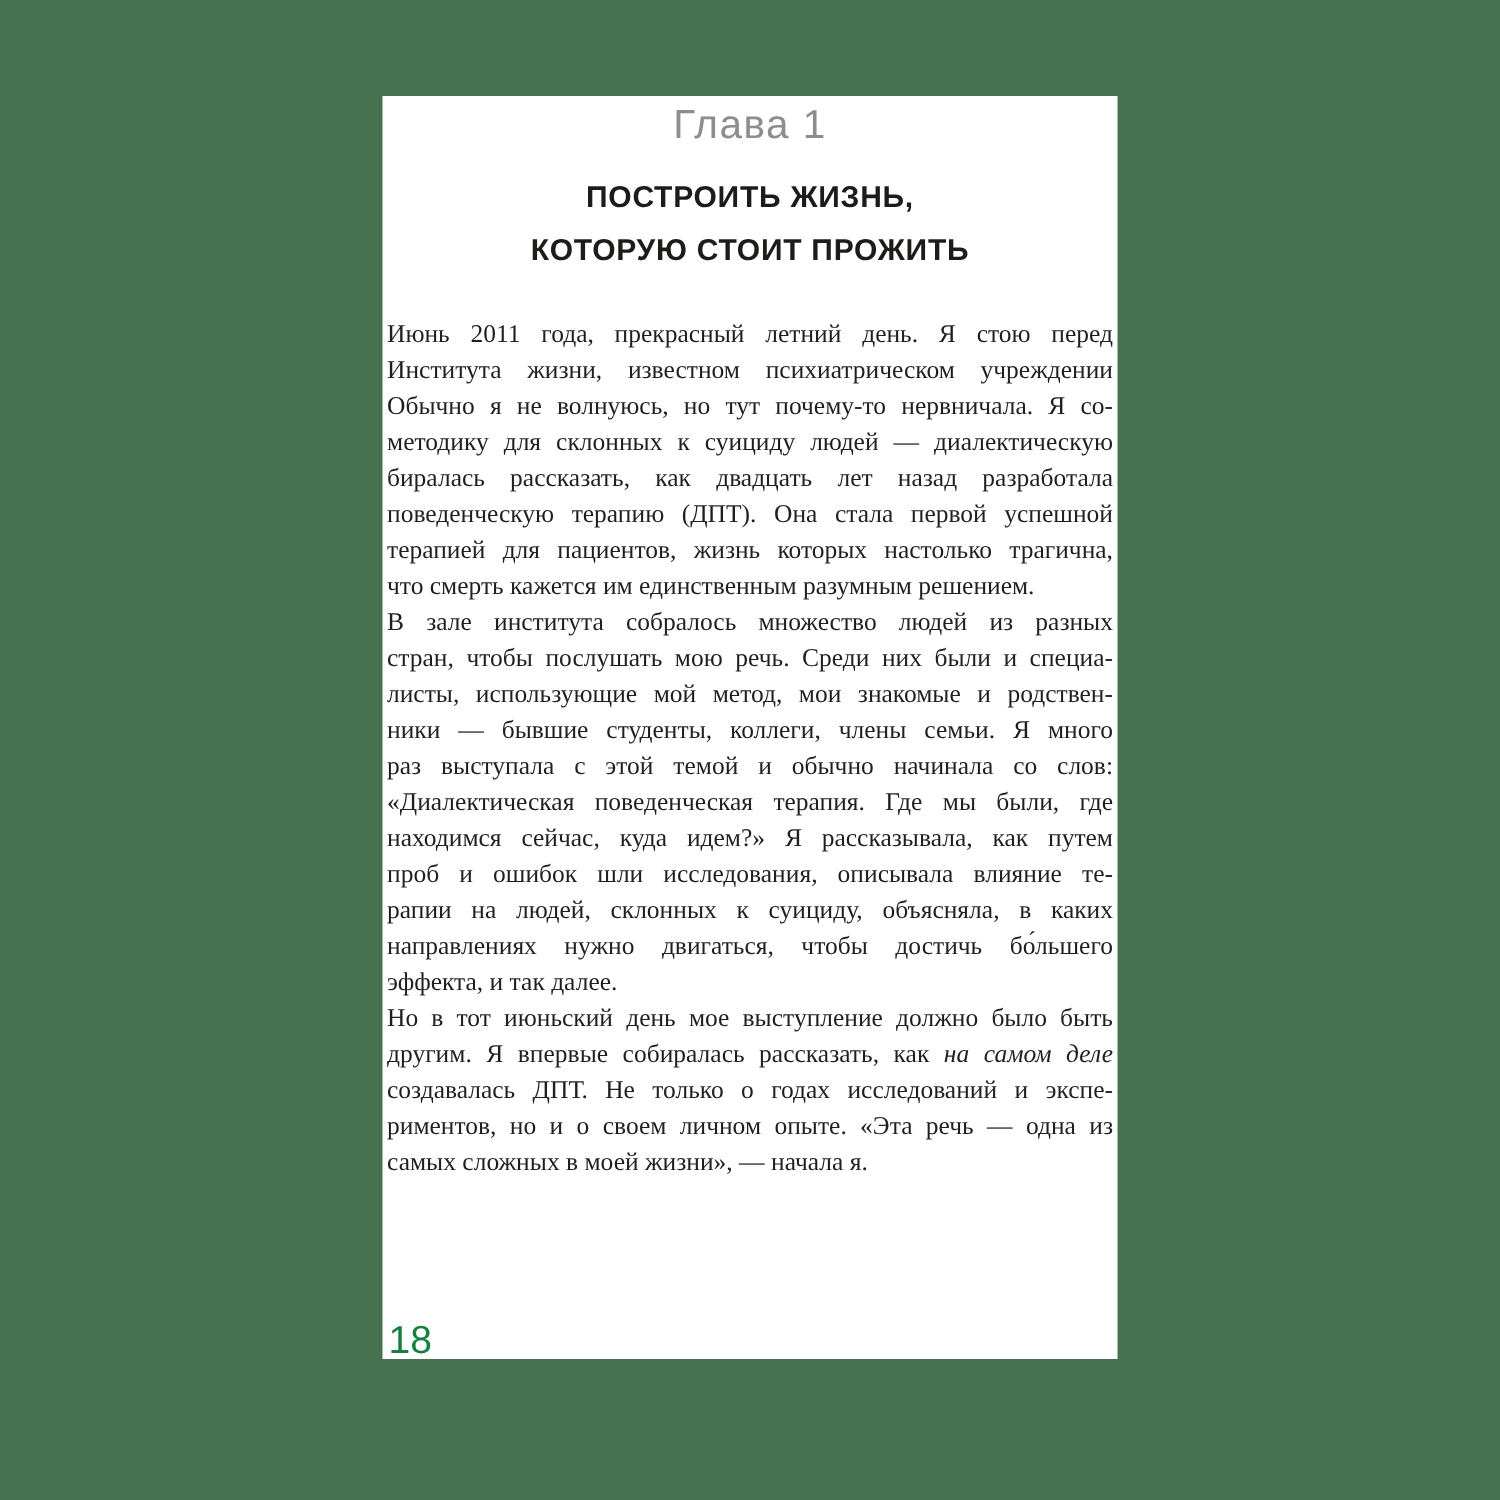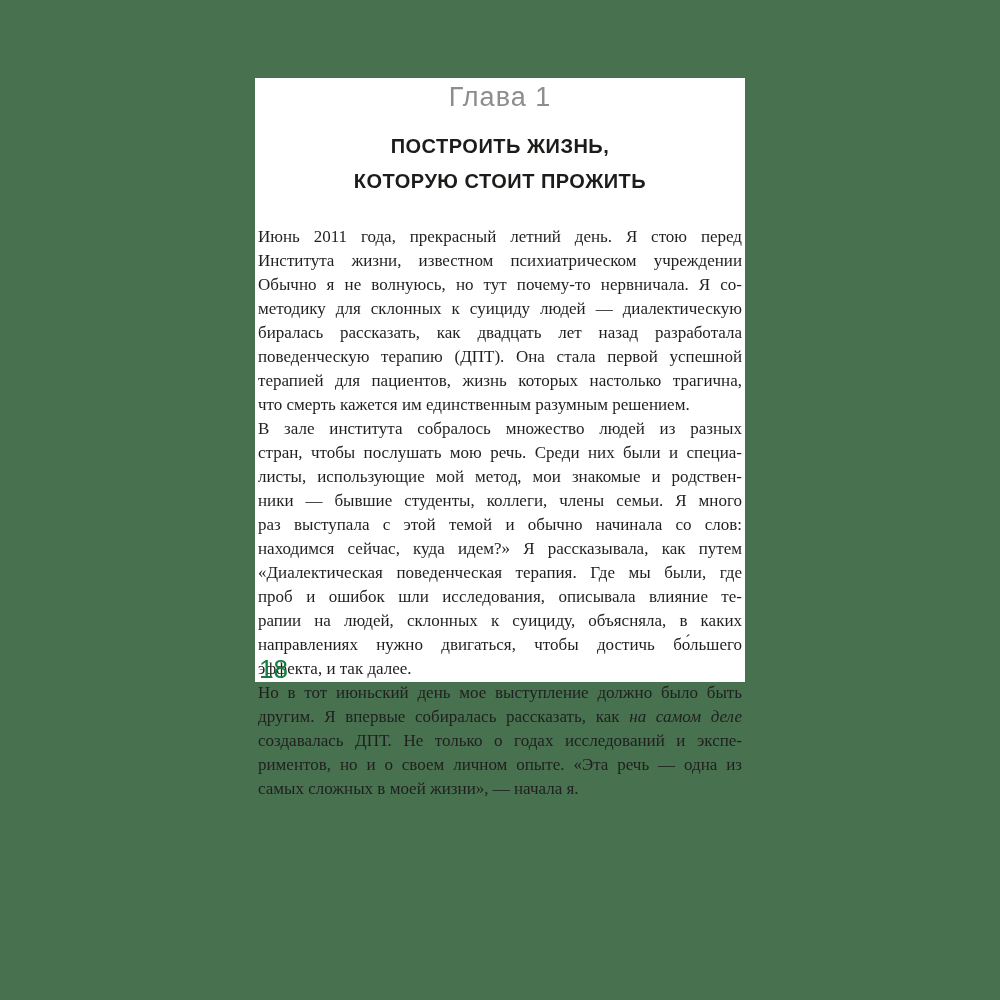--- a/index.html
+++ b/index.html
@@ -5,22 +5,22 @@
   html, body { margin: 0; padding: 0; }
   body {
     width: 1000px; height: 1000px;
     background: #48714f;
     font-family: "Liberation Serif", serif;
     position: relative;
     overflow: hidden;
   }
   .book-page {
     position: absolute;
-    left: 255px; top: 78px;
-    width: 490px; height: 604px;
+    left: 255px; top: 64px;
+    width: 490px; height: 842px;
     background: #ffffff;
     box-sizing: border-box;
     padding: 2px 3px 0 3px;
   }
   .chapter-label {
     margin-top: 2px;
     text-align: center;
     font-family: "Liberation Sans", sans-serif;
     font-weight: 400;
     font-size: 27px;
@@ -85,22 +85,22 @@
         <div class="line">поведенческую терапию (ДПТ). Она стала первой успешной</div>
         <div class="line">терапией для пациентов, жизнь которых настолько трагична,</div>
         <div class="line last">что смерть кажется им единственным разумным решением.</div>
       </div>
       <div class="para">
         <div class="line">В зале института собралось множество людей из разных</div>
         <div class="line">стран, чтобы послушать мою речь. Среди них были и специа-</div>
         <div class="line">листы, использующие мой метод, мои знакомые и родствен-</div>
         <div class="line">ники — бывшие студенты, коллеги, члены семьи. Я много</div>
         <div class="line">раз выступала с этой темой и обычно начинала со слов:</div>
+        <div class="line">«Диалектическая поведенческая терапия. Где мы были, где</div>
         <div class="line">находимся сейчас, куда идем?» Я рассказывала, как путем</div>
-        <div class="line">«Диалектическая поведенческая терапия. Где мы были, где</div>
         <div class="line">проб и ошибок шли исследования, описывала влияние те-</div>
         <div class="line">рапии на людей, склонных к суициду, объясняла, в каких</div>
         <div class="line">направлениях нужно двигаться, чтобы достичь бо́льшего</div>
         <div class="line last">эффекта, и так далее.</div>
       </div>
       <div class="para">
         <div class="line">Но в тот июньский день мое выступление должно было быть</div>
         <div class="line"><span>другим. Я впервые собиралась рассказать, как </span><em>на самом деле</em></div>
         <div class="line">создавалась ДПТ. Не только о годах исследований и экспе-</div>
         <div class="line">риментов, но и о своем личном опыте. «Эта речь — одна из</div>

